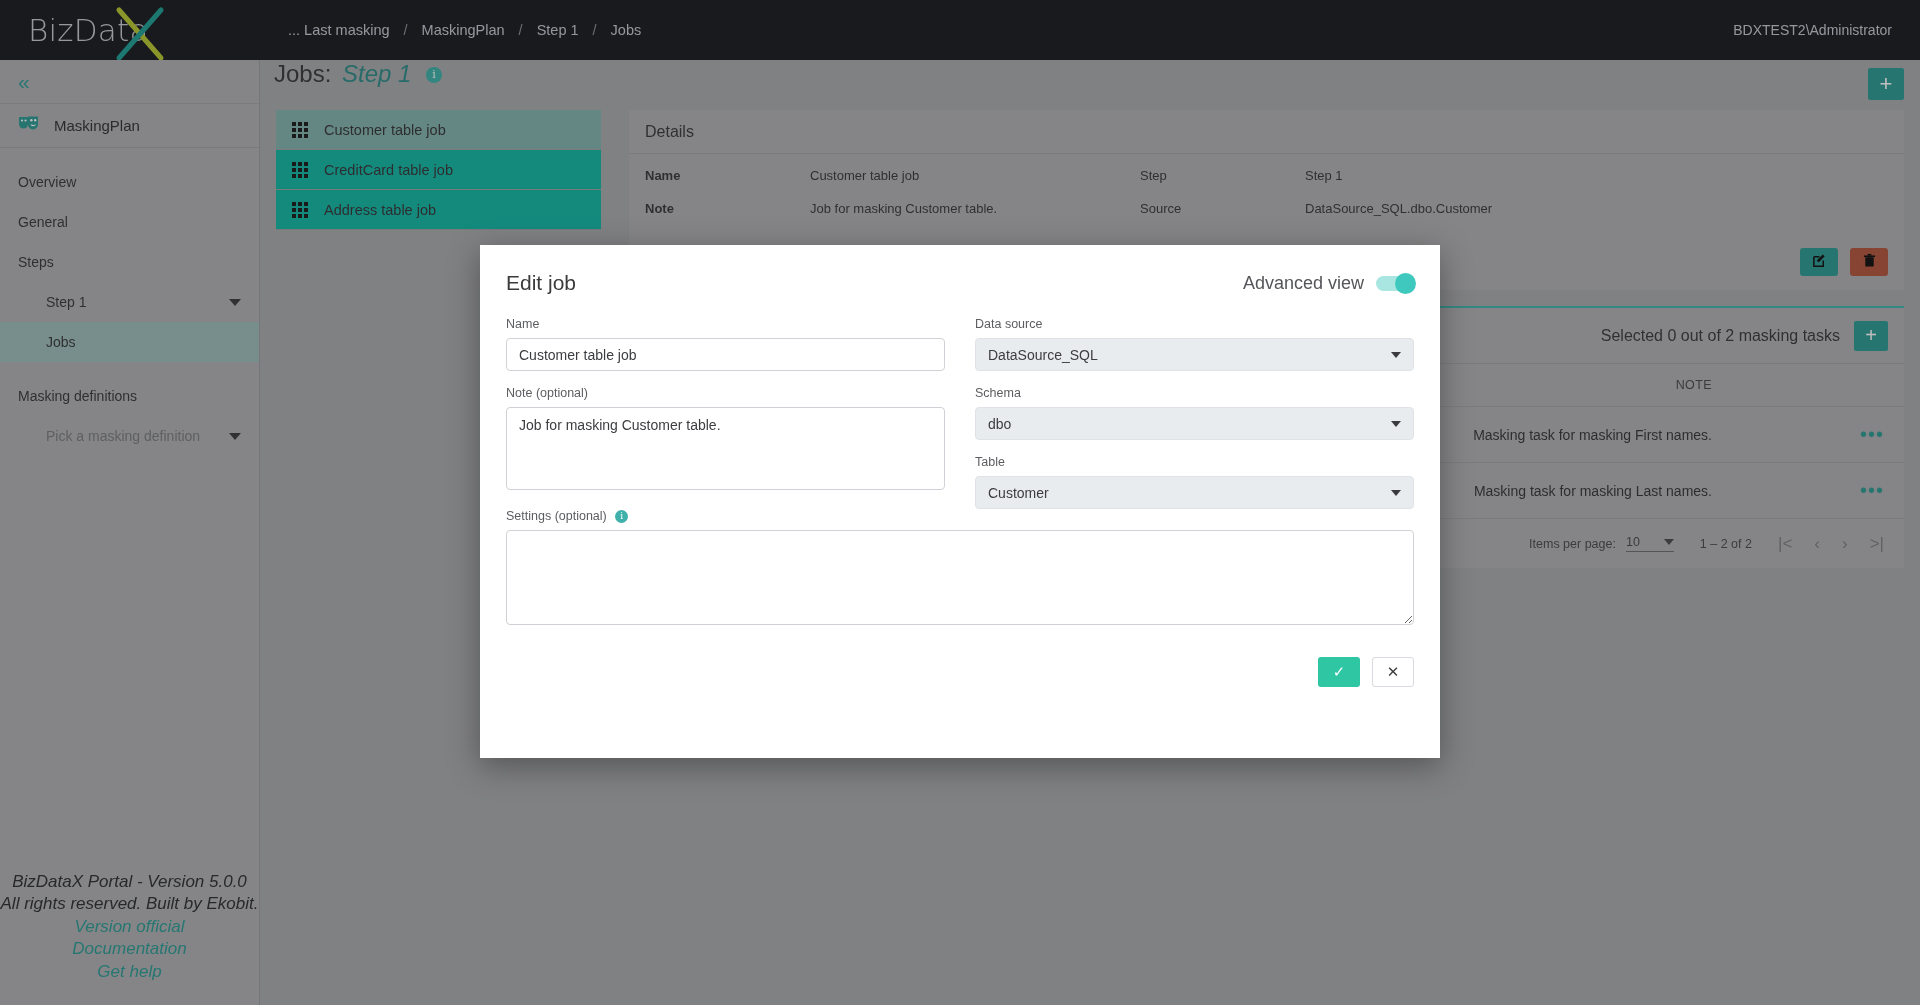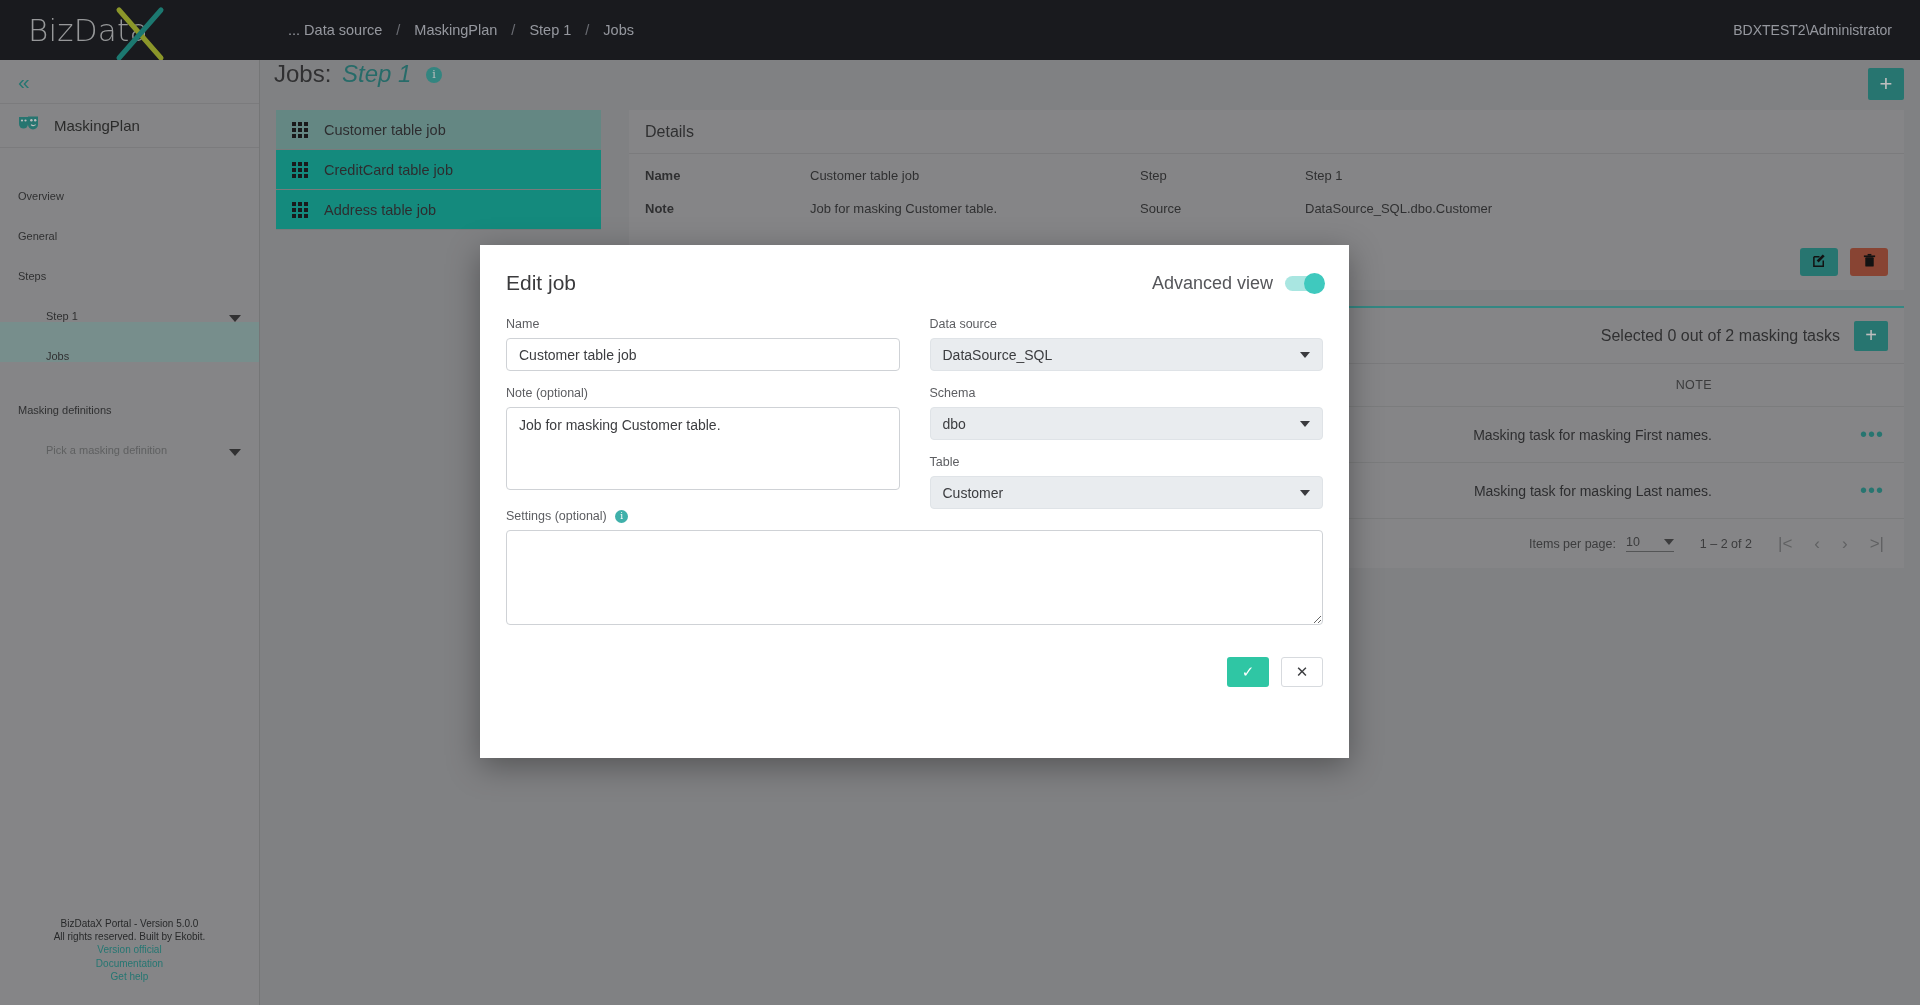--- a/index.html
+++ b/index.html
@@ -48,35 +48,35 @@
     height: 44px; display: flex; align-items: center; padding-left: 18px;
     border-bottom: 1px solid #a2a3a5; cursor: pointer;
   }
   .chev-left { color: #2d9b96; font-size: 21px; line-height: 1; }
   .plan-row {
     height: 44px; display: flex; align-items: center; gap: 14px;
     padding-left: 18px; border-bottom: 1px solid #a2a3a5; cursor: pointer;
   }
   .plan-label { font-size: 15px; color: #333; }
   .nav-item {
-    height: 40px; display: flex; align-items: flex-end;
-    padding-left: 18px; font-size: 11px; color: #3a3a3c; cursor: pointer;
+    height: 40px; display: flex; align-items: center;
+    padding-left: 18px; font-size: 14px; color: #3a3a3c; cursor: pointer;
   }
   .nav-item.sub { padding-left: 46px; justify-content: space-between; padding-right: 18px; }
   .nav-item.deep { padding-left: 46px; }
   .nav-item.deep.active { background: #9dbdba; }
   .nav-item.muted { color: #7b7c7e; gap: 6px; }
   .caret-d {
     width: 0; height: 0; border-left: 6px solid transparent;
     border-right: 6px solid transparent; border-top: 7px solid #3c3c3e;
   }
   .nav-gap { height: 14px; }
   .sidebar-footer {
     margin-top: auto; padding-bottom: 22px; text-align: center;
-    font-size: 10px; color: #2f3032; line-height: 1.32;
+    font-size: 17px; color: #2f3032; line-height: 1.32; font-style: italic;
   }
   .sidebar-footer a { color: #2d9b96; text-decoration: none; display: block; }
 
   
   .content {
     position: absolute; top: 60px; left: 260px;
     width: 1660px; height: 945px; background: #aaabad;
   }
   .page-head {
     height: 50px; display: flex; align-items: flex-start;
@@ -168,21 +168,21 @@
     border-bottom: 1px solid #6d6e70; padding-bottom: 2px;
   }
   .caret-sm { width: 0; height: 0; border-left: 5px solid transparent;
     border-right: 5px solid transparent; border-top: 6px solid #4b4b4d; }
   .pg-btns { display: flex; align-items: center; gap: 22px; color: #7d7e80; font-size: 17px; }
   .pg-btns span { cursor: pointer; }
 
   
   .scrim { position: absolute; inset: 0; background: rgba(20,20,22,0.28); }
   .modal {
-    position: absolute; left: 480px; top: 245px; width: 869px; height: 513px;
+    position: absolute; left: 480px; top: 245px; width: 960px; height: 513px;
     background: #fff; box-shadow: 0 8px 30px rgba(0,0,0,.35);
     padding: 26px 26px 0 26px;
   }
   .modal-head { display: flex; align-items: center; }
   .modal-title { font-size: 21px; color: #3b3b3d; font-weight: 400; }
   .adv { margin-left: auto; display: flex; align-items: center; gap: 12px; }
   .adv-label { font-size: 18px; color: #55565a; }
   .switch {
     width: 38px; height: 15px; border-radius: 8px; background: #a9e6e1;
     position: relative; cursor: pointer;
@@ -239,21 +239,21 @@
       <span class="logo-text">BizData</span>
       <span class="logo-x">
         <svg width="70" height="60" viewBox="0 0 70 60">
           <path d="M16 6 L58 54" stroke="#b9c832" stroke-width="5" fill="none" stroke-linecap="round"></path>
           <path d="M58 6 L16 54" stroke="#1f9e94" stroke-width="5" fill="none" stroke-linecap="round"></path>
         </svg>
       </span>
     </div>
 
     <nav class="breadcrumb">
-      <span class="crumb">... Data source</span>
+      <span class="crumb">... Last masking</span>
       <span class="crumb-sep">/</span>
       <span class="crumb">MaskingPlan</span>
       <span class="crumb-sep">/</span>
       <span class="crumb">Step 1</span>
       <span class="crumb-sep">/</span>
       <span class="crumb">Jobs</span>
     </nav>
 
     <span class="user-label">BDXTEST2\Administrator</span>
   </div>

